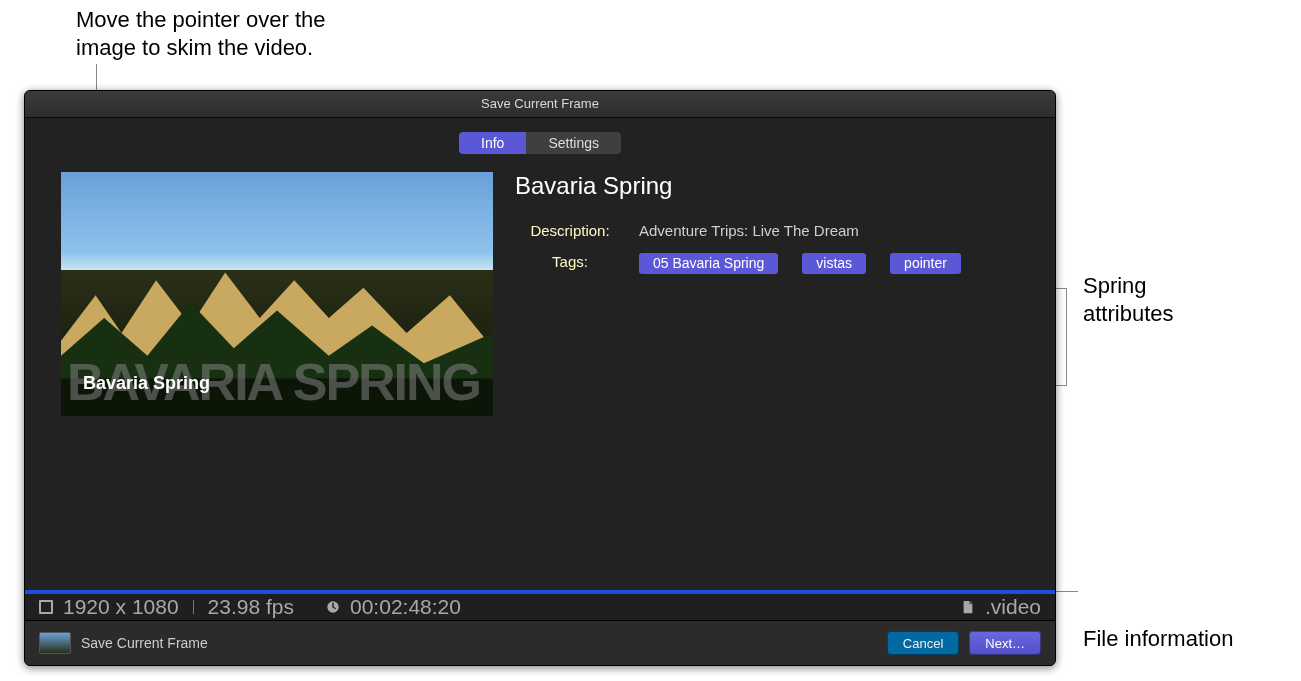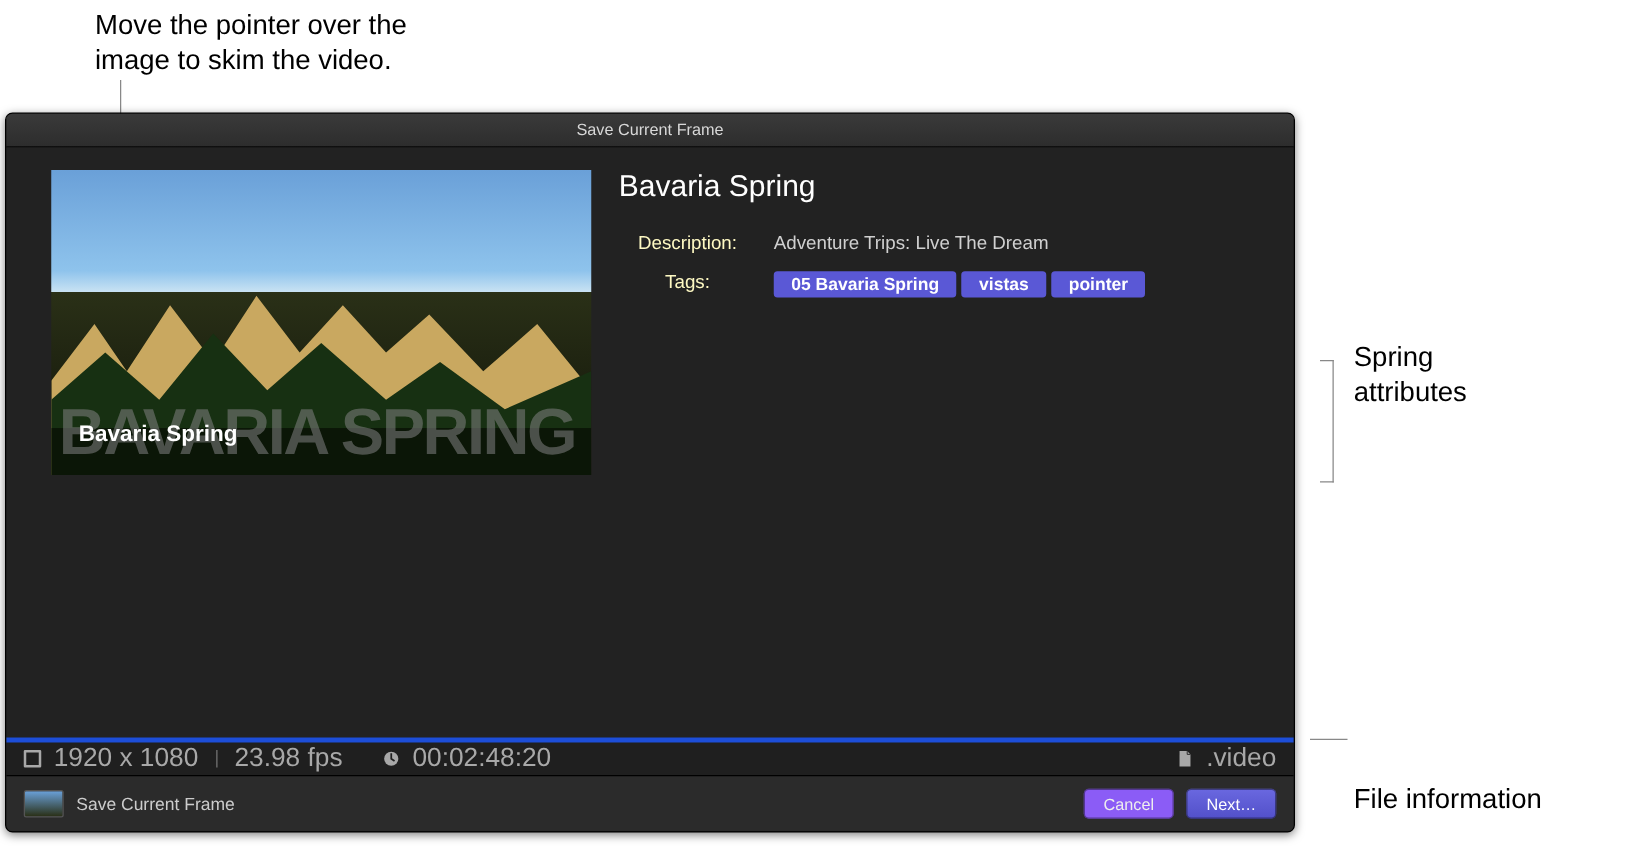--- a/index.html
+++ b/index.html
@@ -23,21 +23,21 @@
     white-space: pre-line;
   }
   .callout-line {
     position: absolute;
     background: #888;
   }
 
   
   .window {
     position: absolute;
-    left: 4px;
+    left: 24px;
     top: 90px;
     width: 1030px;
     height: 574px;
     background: #1b1b1b;
     border: 1px solid #000;
     border-radius: 6px;
     box-shadow: 0 2px 8px rgba(0,0,0,0.5);
     display: flex;
     flex-direction: column;
     overflow: hidden;
@@ -147,22 +147,21 @@
     font-size: 15px;
   }
   .field-value {
     flex: 1;
     font-size: 15px;
     color: #d0d0d0;
   }
   .tags {
     display: flex;
     flex-wrap: wrap;
-    gap: 4px;
-    font-weight: bold;
+    gap: 24px;
   }
   .tag-pill {
     background: #5a58d6;
     color: #fff;
     padding: 2px 14px 3px;
     border-radius: 3px;
     font-size: 14px;
   }
 
   .info-strip {
@@ -212,21 +211,21 @@
     font-size: 14px;
   }
   .footer-bar .spacer { flex:1; }
   .btn {
     height: 24px;
     padding: 0 16px;
     border: none;
     border-radius: 4px;
     font-size: 13px;
     color: #eee;
-    background: #8b5cf6;
+    background: #0369a1;
     cursor: pointer;
     box-shadow: inset 0 0 0 1px rgba(0,0,0,0.4);
   }
   .btn.primary {
     color: #fff;
     background: linear-gradient(#6a68e0,#5250c9);
     font-weight: 500;
   }
 
   
@@ -249,20 +248,26 @@
 <div class="bracket" style="left:1056px; top:288px; width:10px; height:96px;"></div>
 
 <div class="callout" style="left:1083px; top:578px;margin-top:47px;">File information</div>
 <div class="callout-line" style="left:1048px; top:591px; width:30px; height:1px;"></div>
 
 <div class="window">
   <div class="titlebar">Save Current Frame</div>
 
   <div class="body-area">
 
+    <div class="tabs-row">
+      <div class="seg">
+        <div class="tab active">Info</div>
+        <div class="tab">Settings</div>
+      </div>
+    </div>
 
     <div class="content-row">
       <div class="thumb">
         <div class="mountains">
           <svg viewBox="0 0 100 40" preserveAspectRatio="none">
             <polygon points="0,40 0,20 8,8 14,18 22,4 30,16 38,2 46,14 54,4 62,14 70,6 80,18 90,8 100,22 100,40" fill="#c9a860"></polygon>
             <polygon points="0,40 0,24 10,14 20,24 30,10 40,22 50,12 62,24 72,16 84,26 100,18 100,40" fill="#173012"></polygon>
             <rect x="0" y="30" width="100" height="10" fill="#0b1607"></rect>
           </svg>
         </div>

